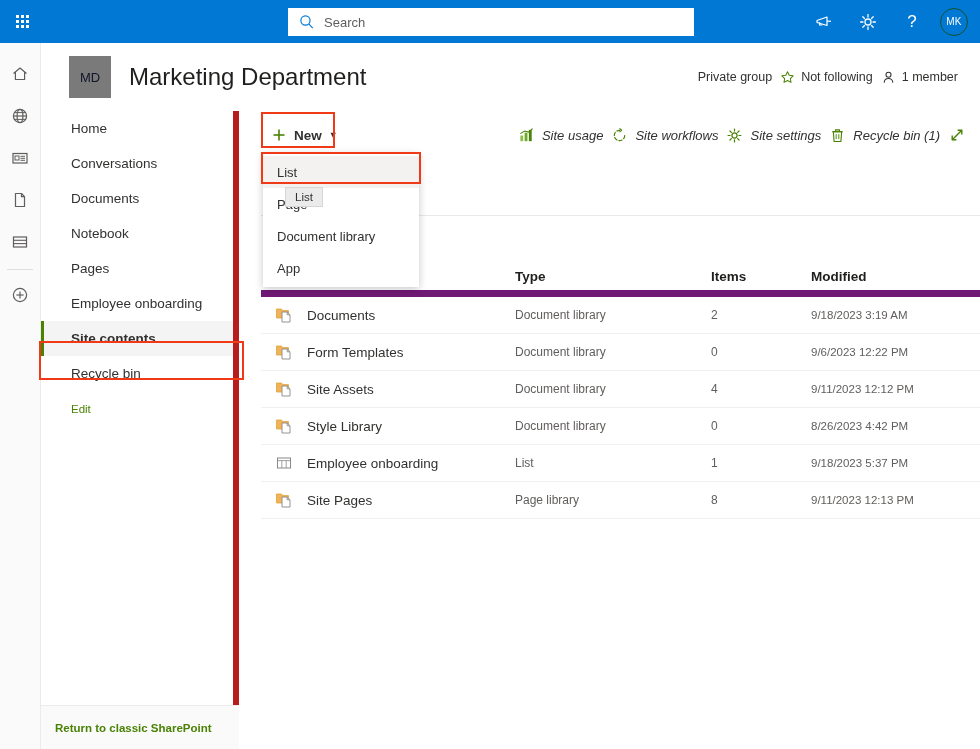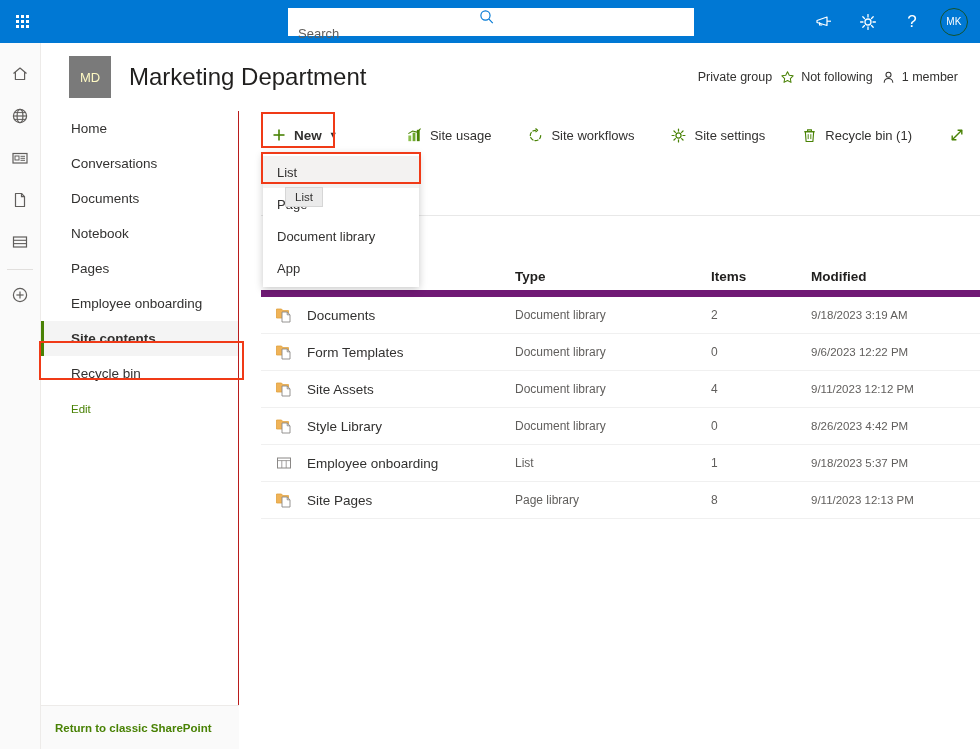--- a/index.html
+++ b/index.html
@@ -28,21 +28,20 @@
     grid-template-rows: repeat(3, 3px);
     gap: 2px;
   }
   .waffle-grid i { background: #ffffff; display: block; width: 3px; height: 3px; }
   .search-wrap {
     position: absolute; left: 288px; top: 8px;
     width: 406px; height: 28px;
     background: #ffffff;
     display: flex; align-items: center;
     padding: 0 10px;
-    flex-direction: column;
   }
   .search-ico { width: 18px; height: 18px; flex: 0 0 18px; margin-right: 8px; }
   .search-input {
     border: none; outline: none; width: 100%;
     font-family: "Liberation Sans", sans-serif;
     font-size: 13px; color: #605e5c; background: transparent;
   }
   .search-input::placeholder { color: #605e5c; }
   .suite-right {
     position: absolute; right: 6px; top: 0; height: 43px;
@@ -80,41 +79,41 @@
   
   .site-header {
     position: absolute; left: 41px; top: 43px;
     width: 939px; height: 68px;
     background: #ffffff;
     display: flex; align-items: center;
     padding-left: 28px;
   }
   .site-logo {
     width: 42px; height: 42px; background: #7a7a7a;
-    color: #fef9c3; font-size: 13px;
+    color: #0f172a; font-size: 13px;
     display: flex; align-items: center; justify-content: center;
     flex: 0 0 42px;
   }
   .site-title {
     margin-left: 18px; font-size: 24px; font-weight: 400;
     color: #201f1e; white-space: nowrap;
   }
   .site-meta {
     position: absolute; right: 22px; top: 0; height: 68px;
     display: flex; align-items: center; gap: 8px;
     font-size: 12.5px; color: #323130;
   }
   .meta-item { display: flex; align-items: center; gap: 6px; cursor: pointer; }
   .meta-static { cursor: default; }
   
   .leftnav {
     position: absolute; left: 41px; top: 111px;
     width: 198px; height: 638px;
     background: #ffffff;
-    border-right: 1px solid #b91c1c;
+    border-right: 6px solid #b91c1c;
   }
   .nav-item {
     height: 35px; display: flex; align-items: center;
     padding-left: 30px; font-size: 13.5px; color: #323130;
     cursor: pointer; position: relative;
   }
   .nav-item.selected { font-weight: bold; background: #f4f4f4; }
   .nav-item.selected::before {
     content: ""; position: absolute; left: 0; top: 0;
     width: 3px; height: 100%; background: #498205;
@@ -143,22 +142,22 @@
   }
   .newbtn {
     display: flex; align-items: center; gap: 7px;
     height: 30px; padding: 0 10px;
     font-size: 13.5px; font-weight: bold; color: #323130; cursor: pointer;
     background: #ffffff;
   }
   .newbtn .chev { font-size: 9px; color: #323130; }
   .cmd-right {
     position: absolute; right: 14px; top: 0; height: 48px;
-    display: flex; align-items: center; gap: 36px;
-    font-size: 13px; color: #323130;
+    display: flex; align-items: center; gap: 8px;
+    font-size: 13px; color: #323130; font-style: italic;
   }
   .cmd-item { display: flex; align-items: center; gap: 7px; cursor: pointer; white-space: nowrap; }
   .divider-line {
     position: absolute; left: 22px; top: 104px;
     width: 719px; height: 1px; background: #e8e8e8;
   }
   
   .dropdown {
     position: absolute; left: 24px; top: 42px;
     width: 156px; background: #ffffff;

